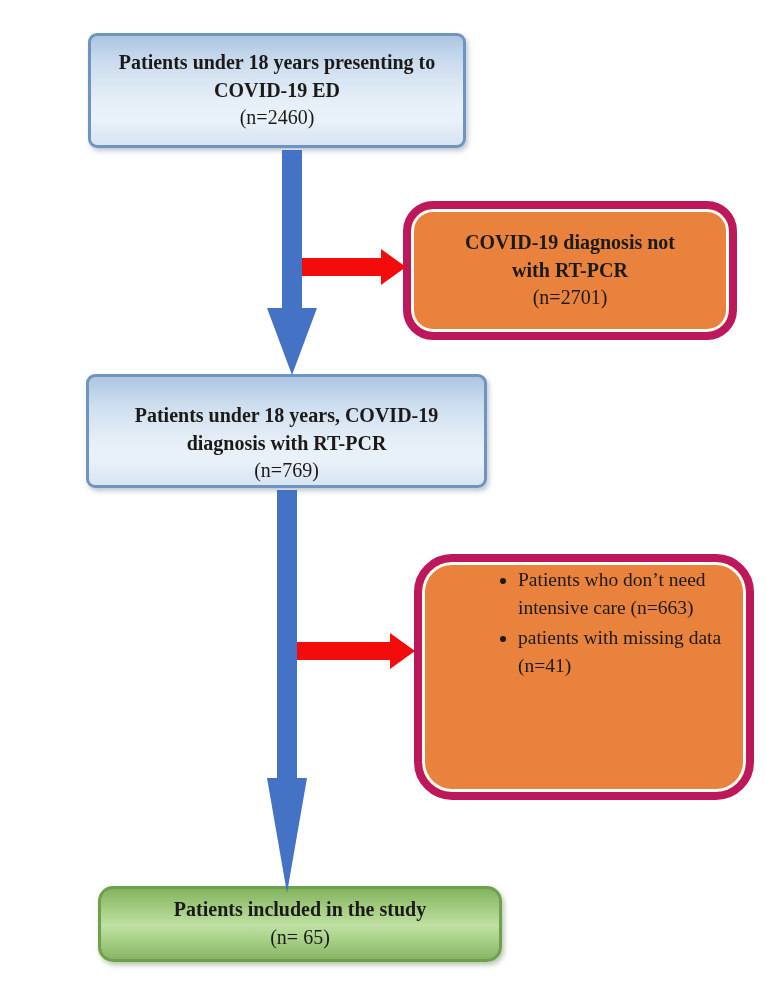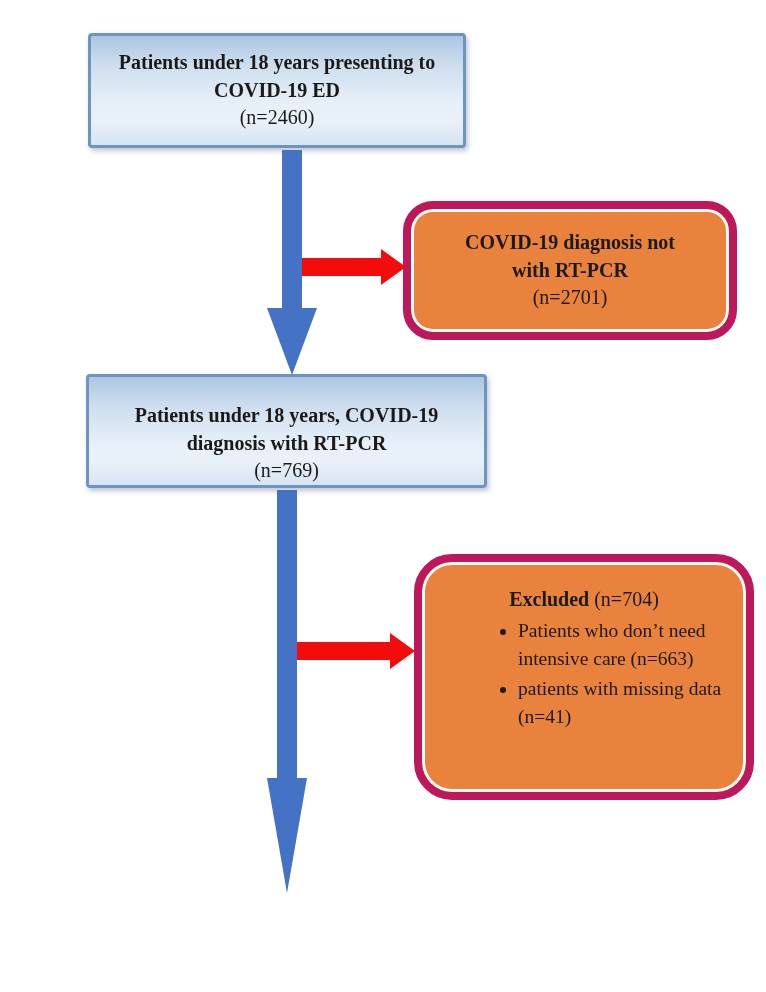--- a/index.html
+++ b/index.html
@@ -27,21 +27,21 @@
     justify-content: center;
     align-items: center;
     text-align: center;
     z-index: 2;
   }
   .box .t { font-size: 20px; line-height: 1.38; }
   .bold { font-weight: bold; }
   .blue {
     background: linear-gradient(180deg, #adc6e3 0%, #cfdfef 28%, #e7f0f8 62%, #e9f1f9 78%, #d7e4f2 100%);
     border: 3px solid #6f94c0;
-    border-radius: 4px;
+    border-radius: 9px;
     box-shadow: 2px 3px 5px rgba(110,130,155,0.45);
   }
   .orange {
     background: #e8823c;
     border: 8px solid #be185d;
     box-shadow: inset 0 0 0 3px #fdfcf5;
   }
   .green {
     background: linear-gradient(180deg, #84b460 0%, #a3cd82 28%, #bfe0a2 52%, #a5ce85 75%, #88b564 100%);
     border: 3px solid #6fa04d;
@@ -96,21 +96,24 @@
     <div class="t bold">COVID-19 diagnosis not with RT-PCR</div>
     <div class="t">(n=2701)</div>
   </div>
 
   <div class="box blue node-pcr">
     <div class="t bold">Patients under 18 years, COVID-19 diagnosis with RT-PCR</div>
     <div class="t">(n=769)</div>
   </div>
 
   <div class="box orange node-excluded">
-    <div class="ex-title"><span class="bold">Excluded</span> <span>(n=704)</span></div>
     <ul class="ex-list">
       <li>Patients who don’t need intensive care (n=663)</li>
       <li>patients with missing data (n=41)</li>
     </ul>
   </div>
 
+  <div class="box green node-included">
+    <div class="t bold">Patients included in the study</div>
+    <div class="t">(n= 65)</div>
+  </div>
 
 </div>
 
 </body></html>

